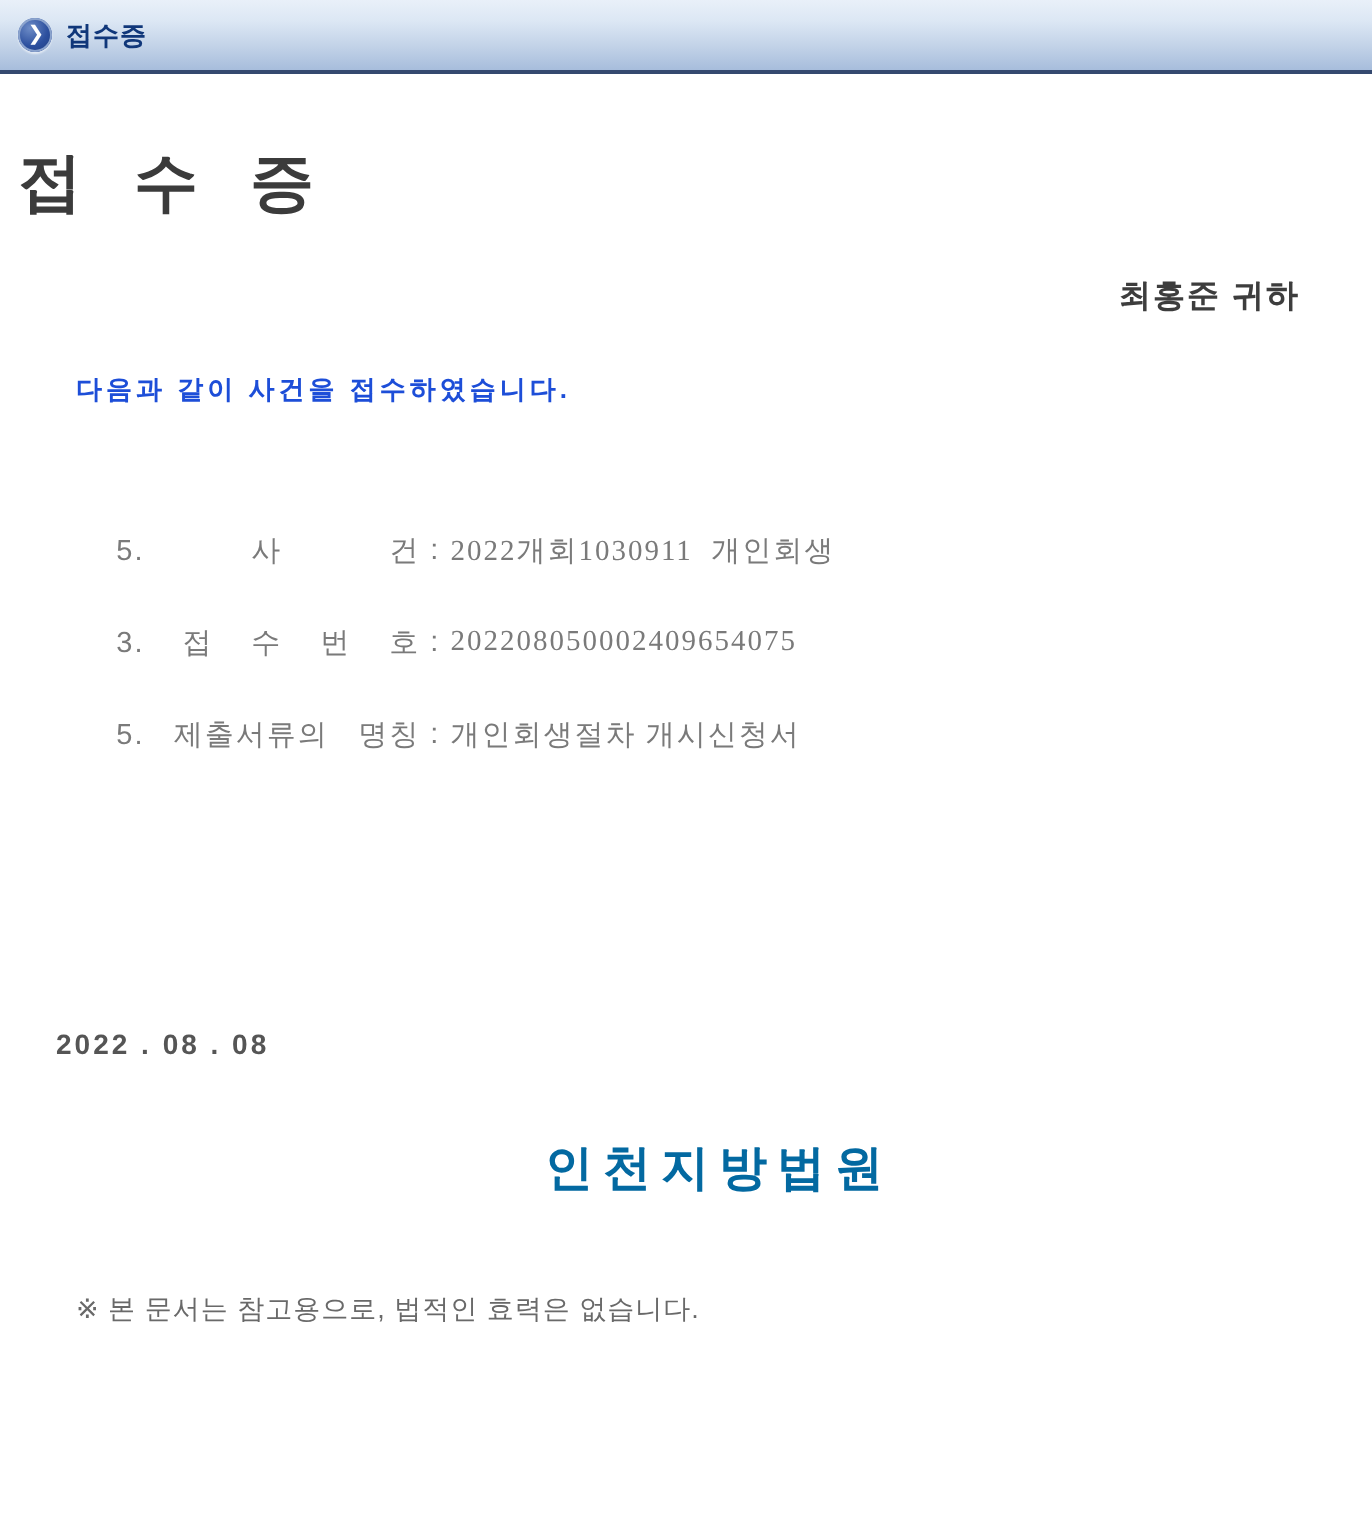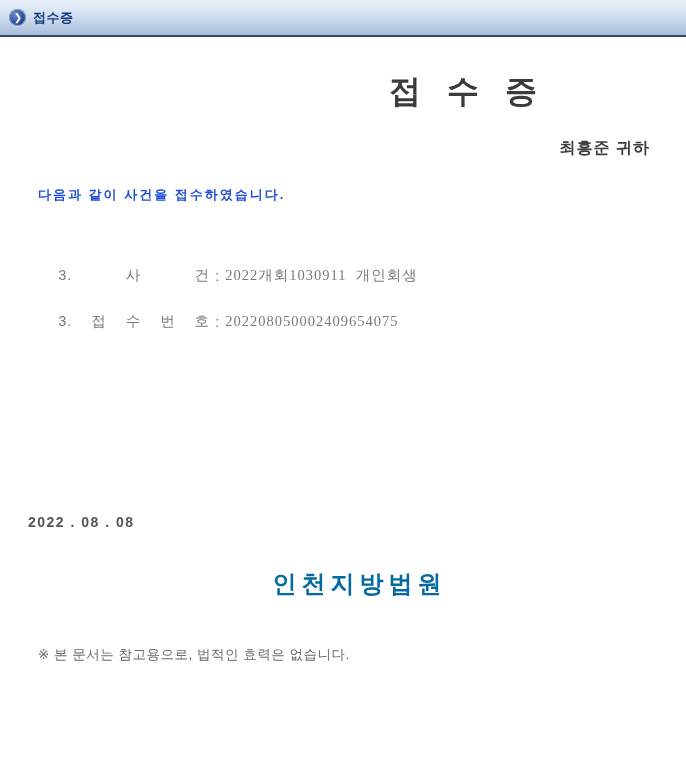--- a/index.html
+++ b/index.html
@@ -24,21 +24,21 @@
     color:#ffffff; display:flex; align-items:center; justify-content:center;
     font-size:10px; font-weight:bold; line-height:1; padding-left:1px;
   }
   .header-title {
     font-size:13px; font-weight:bold; color:#10377a; letter-spacing:0.5px;
   }
 
   
   .doc-title {
     position:absolute; top:70px; left:0; width:546px;
-    text-align:right;
+    text-align:left;
     font-family:"Liberation Serif", "DejaVu Serif", serif;
     font-size:32px; font-weight:600; color:#3b3b3b;
     letter-spacing:9px; text-indent:9px;
   }
   .recipient {
     position:absolute; top:138px; right:36px;
     font-size:16px; font-weight:bold; color:#3d3d3d; letter-spacing:1px;
   }
   .intro {
     position:absolute; top:186px; left:38px;
@@ -86,29 +86,32 @@
 
 <div class="doc-title">접 수 증</div>
 
 <div class="recipient">최홍준 귀하</div>
 
 <div class="intro">다음과 같이 사건을 접수하였습니다.</div>
 
 <div class="rows">
 
   <div class="row">
-    <span class="row-label">3. 사 건</span><span class="row-colon"> : </span><span class="row-value">2022개회1030911  개인회생</span>
+    <span class="row-label">5. 사 건</span><span class="row-colon"> : </span><span class="row-value">2022개회1030911  개인회생</span>
   </div>
 
 
   <div class="row">
     <span class="row-label">3. 접 수 번 호</span><span class="row-colon"> : </span><span class="row-value">202208050002409654075</span>
   </div>
 
 
+  <div class="row">
+    <span class="row-label">5. 제출서류의 명칭</span><span class="row-colon"> : </span><span class="row-value">개인회생절차 개시신청서</span>
+  </div>
 
 </div>
 
 <div class="issue-date">2022 . 08 . 08</div>
 
 <div class="issuer">인천지방법원</div>
 
 <div class="footnote">※ 본 문서는 참고용으로, 법적인 효력은 없습니다.</div>
 
 </body></html>

